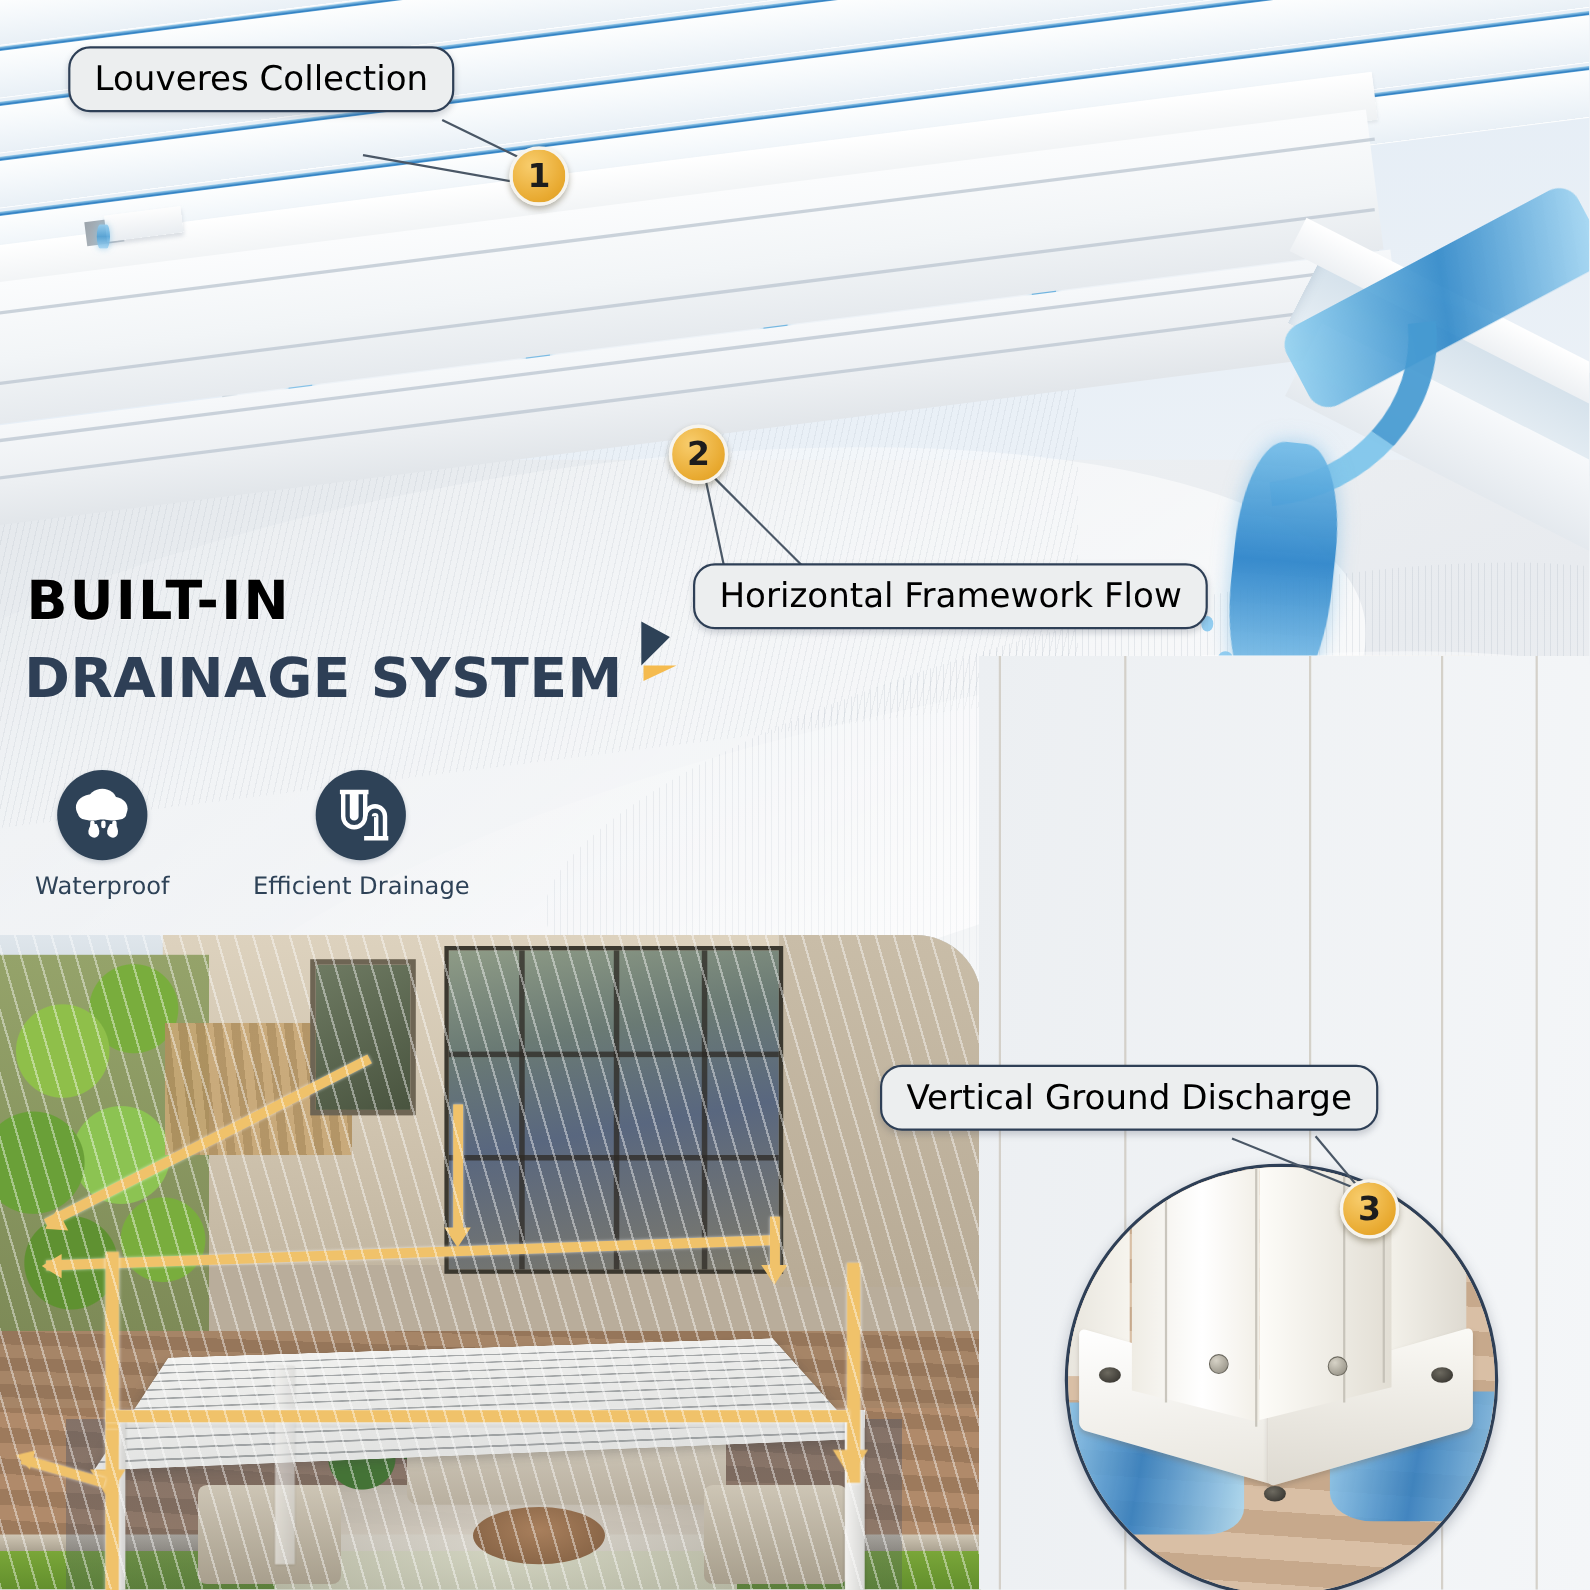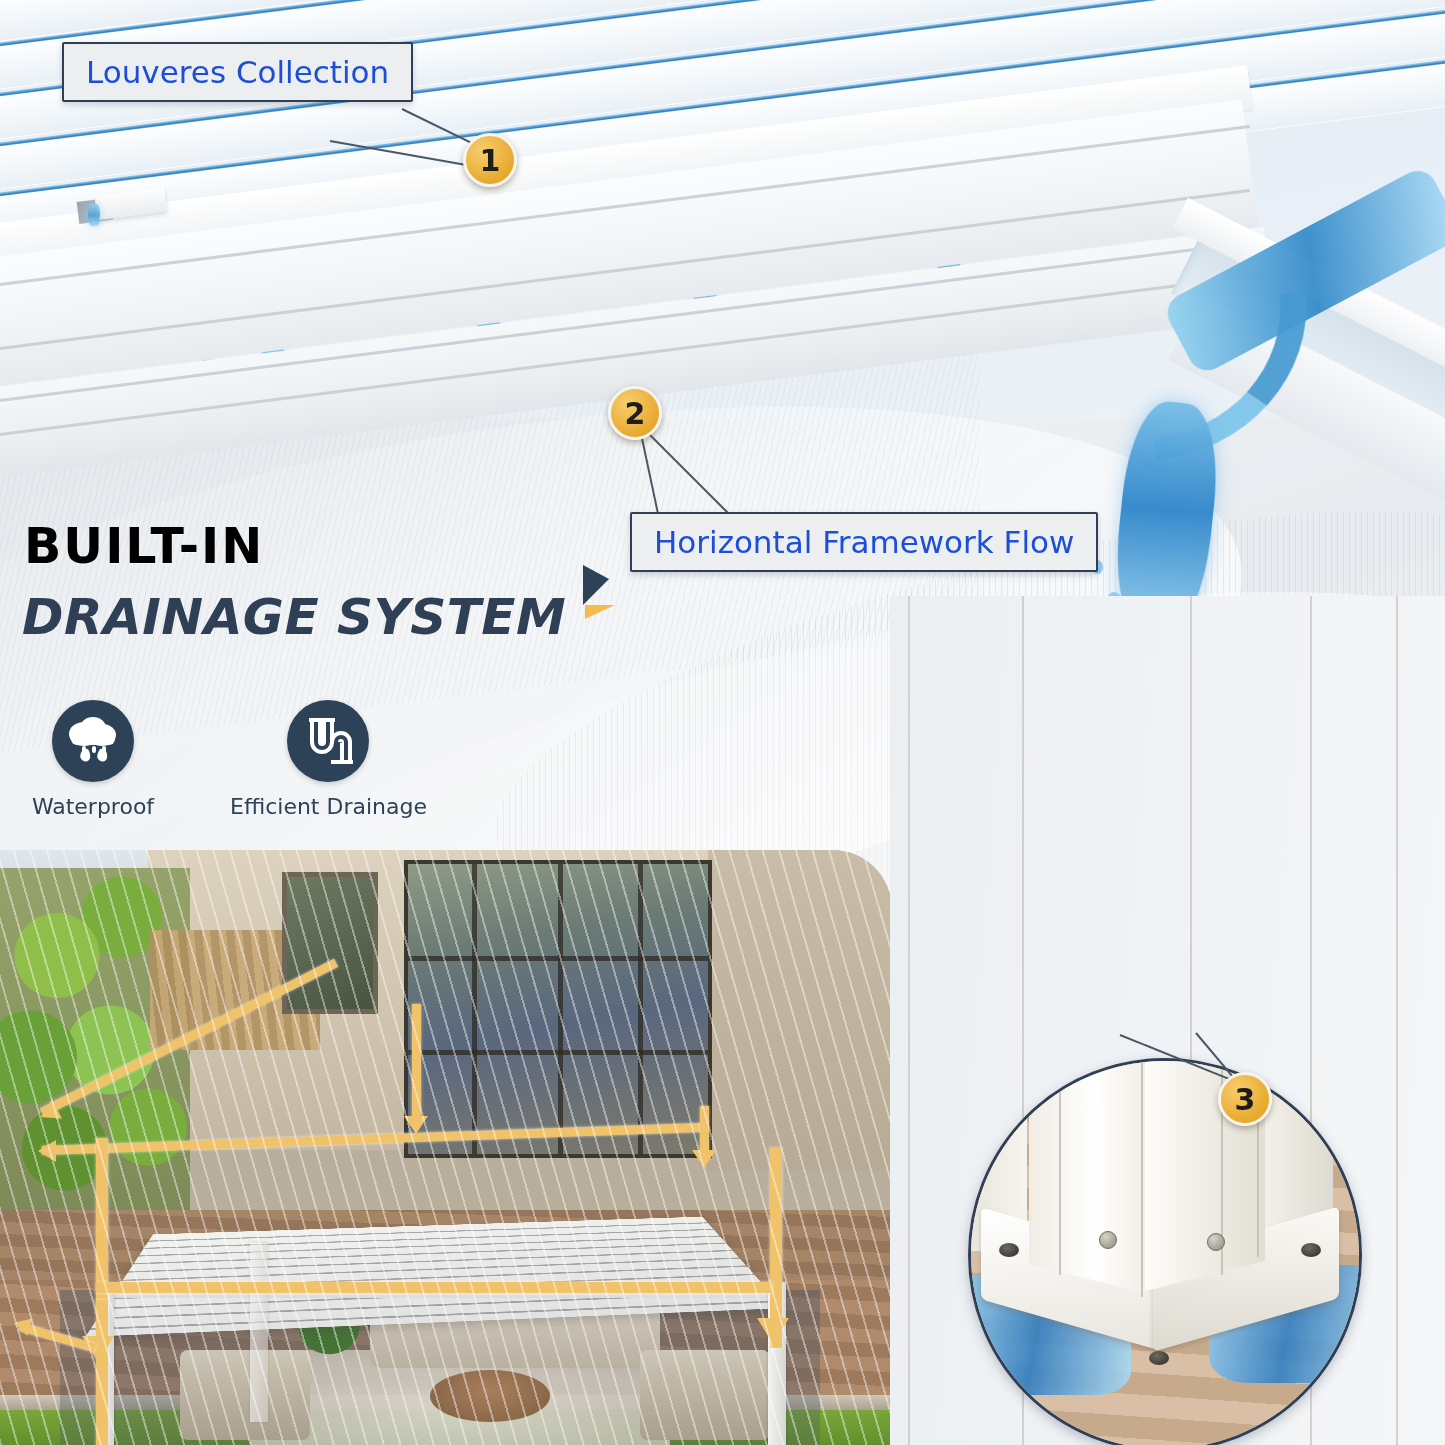--- a/index.html
+++ b/index.html
@@ -205,21 +205,21 @@
   
   .titleBuilt{
     position:absolute;left:24px;top:518px;
     font-size:49px;font-weight:bold;letter-spacing:2px;
     color:#000000;font-family:"DejaVu Sans",sans-serif;
     text-shadow:0 1px 0 rgba(255,255,255,.6);
   }
   .titleDrain{
     position:absolute;left:22px;top:588px;
     font-size:50px;font-weight:bold;letter-spacing:.5px;
-    color:#2e3f56;font-family:"DejaVu Sans",sans-serif;font-style:italic;
+    color:#2e3f56;font-family:"DejaVu Sans",sans-serif;
   }
   .flagMark{position:absolute;left:575px;top:565px;width:50px;height:70px;}
   .flagDark{
     position:absolute;left:8px;top:0;width:0;height:0;
     border-left:26px solid #2e4257;
     border-top:14px solid transparent;
     border-bottom:26px solid transparent;
   }
   .flagGold{
     position:absolute;left:10px;top:40px;width:0;height:0;
@@ -238,23 +238,23 @@
   .featLabel{
     margin-top:12px;font-size:22px;color:#2e4257;
     font-family:"DejaVu Sans",sans-serif;white-space:nowrap;
   }
 
   
   .callout{
     position:absolute;
     background:#eceeef;
     border:2.5px solid #2e3f56;
-    border-radius:2px;
+    border-radius:20px;
     padding:10px 22px;
-    font-size:31px;color:#1d4ed8;
+    font-size:31px;color:#000000;
     font-family:"DejaVu Sans",sans-serif;
     white-space:nowrap;
     box-shadow:0 3px 6px rgba(60,70,85,.22);
     z-index:40;
   }
   .leader{position:absolute;background:#4a5766;transform-origin:left center;height:2px;z-index:35;}
   .badge{
     position:absolute;width:48px;height:48px;border-radius:50%;
     background:radial-gradient(circle at 35% 30%,#f8cd6d,#e8a92f 70%,#d99c22);
     border:3px solid #f6f4ee;
@@ -680,15 +680,16 @@
   <div class="callout" style="left:62px;top:42px;">Louveres Collection</div>
   <div class="badge" style="left:463px;top:133px;">1</div>
 
   <div class="leader" style="left:640px;top:428px;width:106px;transform:rotate(78deg);"></div>
   <div class="leader" style="left:644px;top:428px;width:150px;transform:rotate(45deg);"></div>
   <div class="callout" style="left:630px;top:512px;">Horizontal Framework Flow</div>
   <div class="badge" style="left:608px;top:386px;">2</div>
 
   <div class="leader" style="left:1196px;top:1032px;width:76px;transform:rotate(50deg);"></div>
   <div class="leader" style="left:1120px;top:1034px;width:140px;transform:rotate(22deg);"></div>
+  <div class="callout" style="left:800px;top:968px;">Vertical Ground Discharge</div>
   <div class="badge" style="left:1218px;top:1072px;z-index:50;">3</div>
 
 </div>
 
 </body></html>

